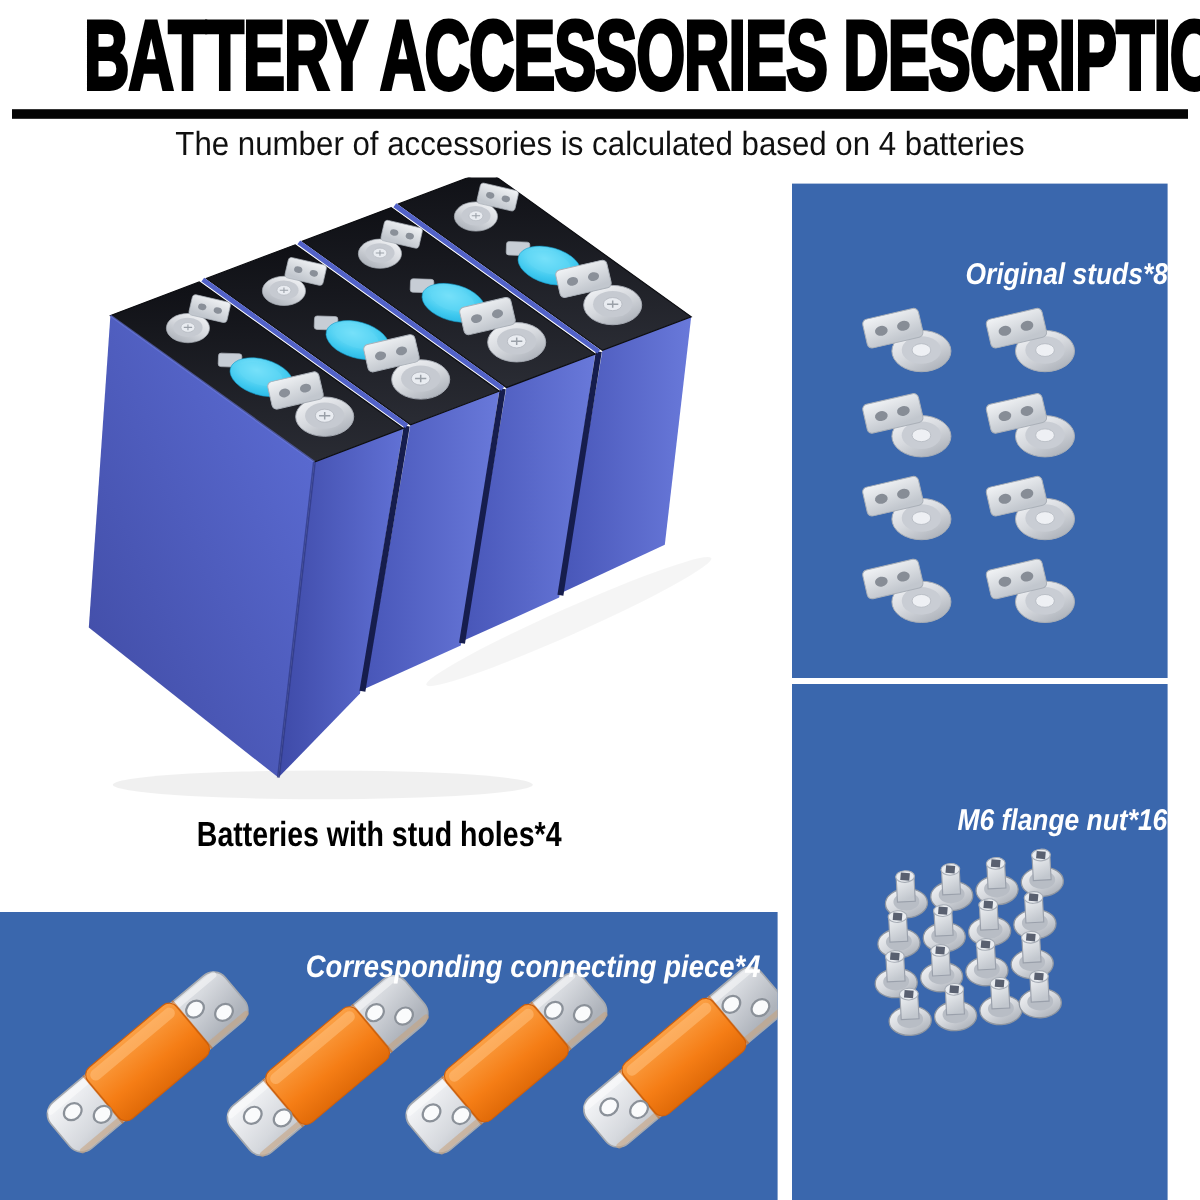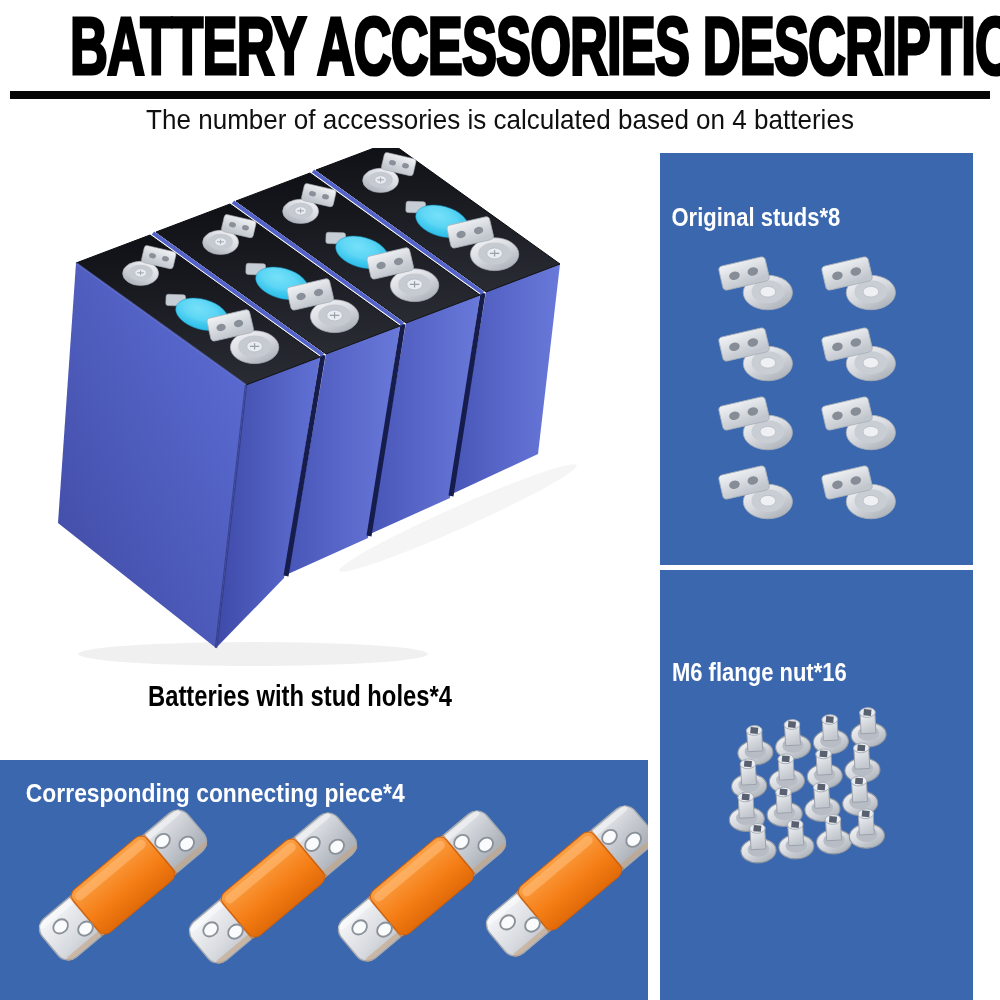--- a/index.html
+++ b/index.html
@@ -10,30 +10,30 @@
   .title{position:absolute;left:0;top:16px;width:1000px;text-align:center;margin:0;
          font-size:61px;font-weight:bold;color:#000;letter-spacing:-1px;line-height:1.0;
          transform:scale(0.86,1.34);transform-origin:50% 30px;
          -webkit-text-stroke:2.4px #000;white-space:nowrap;}
   .rule{position:absolute;left:10px;top:91px;width:980px;height:8px;background:#050505;}
   .subtitle{position:absolute;left:0;top:104px;width:1000px;text-align:center;margin:0;
             font-size:28px;font-weight:normal;color:#101010;
             transform:scaleX(0.93);transform-origin:50% 50%;white-space:nowrap;}
 
   
-  .battery-area{position:absolute;left:0;top:148px;width:520px;height:565px;}
+  .battery-area{position:absolute;left:16px;top:148px;width:520px;height:565px;}
   .battery-svg{position:absolute;left:38px;top:0;}
   .battery-caption{position:absolute;left:148px;top:532px;margin:0;
                    font-size:29px;font-weight:bold;color:#000;
                    transform:scaleX(0.82);transform-origin:0 50%;white-space:nowrap;}
 
   
   .panel{position:absolute;background:var(--panel-blue,#3a67ad);}
-  .panel-title{position:absolute;left:0;width:100%;text-align:left;margin:0;
-               color:#fff;font-weight:bold;white-space:nowrap;}
+  .panel-title{position:absolute;left:0;width:100%;text-align:right;margin:12px;
+               color:#fff;font-weight:bold;white-space:nowrap;font-style:italic;}
   .panel-title > span{display:inline-block;transform:scaleX(0.88);transform-origin:50% 50%;}
   .studs-panel{left:660px;top:153px;width:313px;height:412px;}
   .studs-panel .panel-title{top:50px;font-size:25px;}
   .nuts-panel{left:660px;top:570px;width:313px;height:506px;}
   .nuts-panel .panel-title{top:88px;font-size:25px;}
   .connectors-panel{left:0;top:760px;width:648px;height:252px;}
   .connectors-panel .panel-title{top:18px;font-size:26px;}
   .panel svg{position:absolute;left:0;top:0;}
 </style>
 </head>

